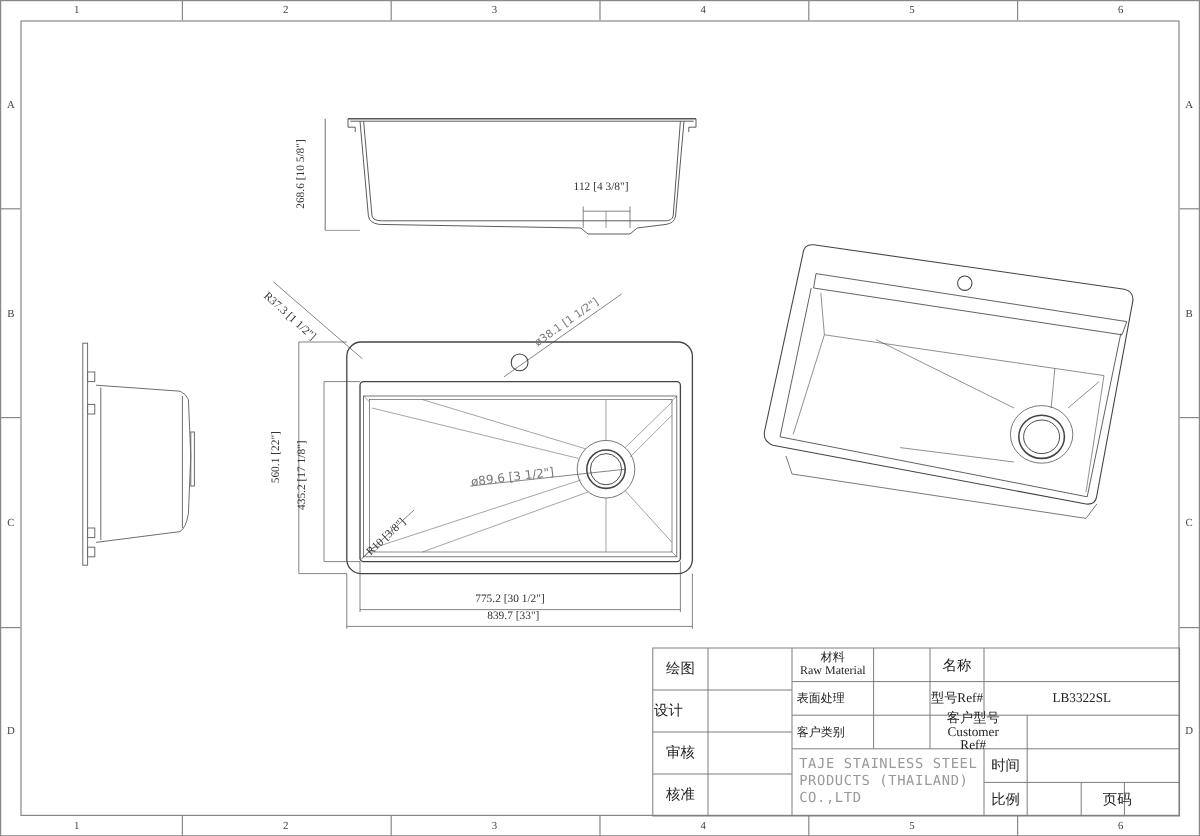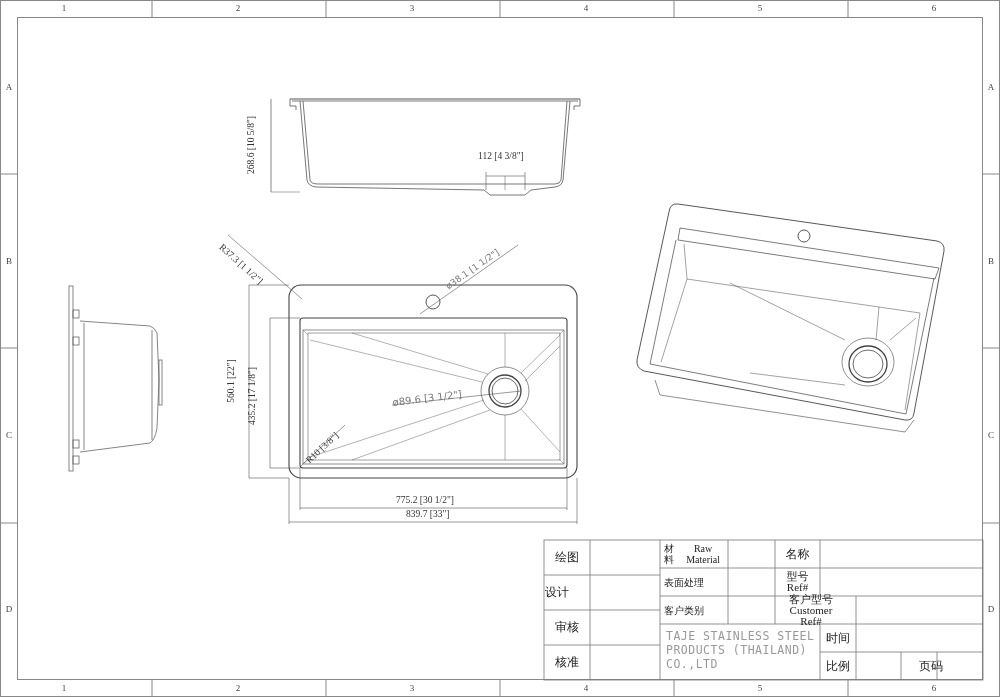--- a/index.html
+++ b/index.html
@@ -195,32 +195,33 @@
 <div class="dim vert" style="left:223px;top:391px;transform:rotate(-90deg);">435.2 [17 1/8"]</div>
 <div class="dim" style="left:396px;top:495px;">775.2 [30 1/2"]</div>
 <div class="dim" style="left:406px;top:509px;">839.7 [33"]</div>
 
 <div class="tb">
   <div class="cell" style="left:0;top:0;width:46px;height:35px;">绘图</div>
   <div class="cell" style="left:0;top:35px;width:26px;height:35px;">设计</div>
   <div class="cell" style="left:0;top:70px;width:46px;height:35px;">审核</div>
   <div class="cell" style="left:0;top:105px;width:46px;height:35px;">核准</div>
 
-  <div class="cell" style="left:116px;top:0;width:68px;height:28px;flex-direction:row;font-size:10px;">
+  <div class="cell" style="left:116px;top:0;width:68px;height:28px;flex-direction:column;font-size:10px;">
     <span>材料</span>
     <span>Raw Material</span>
   </div>
   <div class="cell small" style="left:116px;top:28px;width:56px;height:28px;">表面处理</div>
   <div class="cell small" style="left:116px;top:56px;width:68px;height:28px;">客户类别</div>
 
   <div class="cell" style="left:231px;top:0;width:45px;height:28px;">名称</div>
-  <div class="cell" style="left:231px;top:28px;width:45px;height:28px;flex-direction:column;font-size:11px;">
+  <div class="cell" style="left:231px;top:28px;width:45px;height:28px;flex-direction:row;font-size:11px;">
     <span>型号</span>
     <span>Ref#</span>
   </div>
+  <div class="cell" style="left:276px;top:28px;width:163px;height:28px;font-size:11px;">LB3322SL</div>
   <div class="cell" style="left:184px;top:56px;width:116px;height:28px;flex-direction:column;font-size:11px;padding-left:50px;">
     <span>客户型号</span>
     <span>Customer Ref#</span>
   </div>
 
   <div class="company">
     <div>TAJE STAINLESS STEEL</div>
     <div>PRODUCTS (THAILAND)</div>
     <div>CO.,LTD</div>
   </div>

